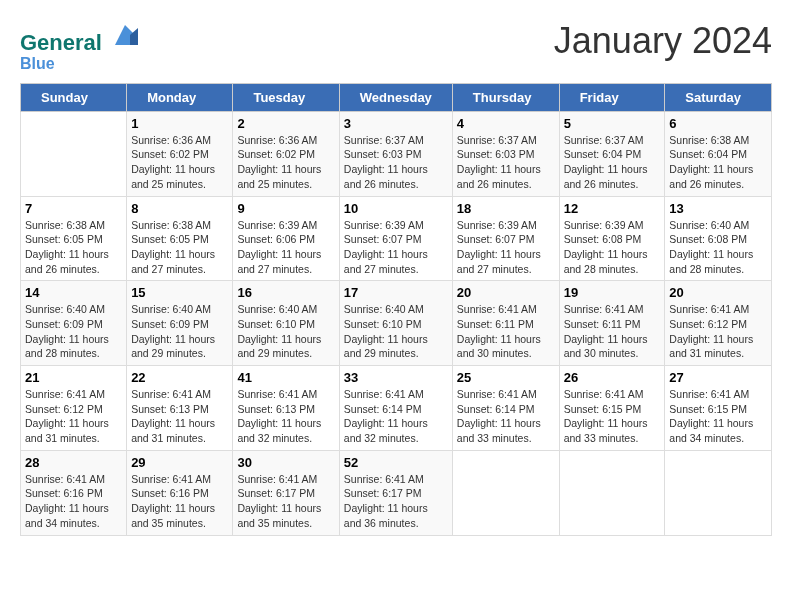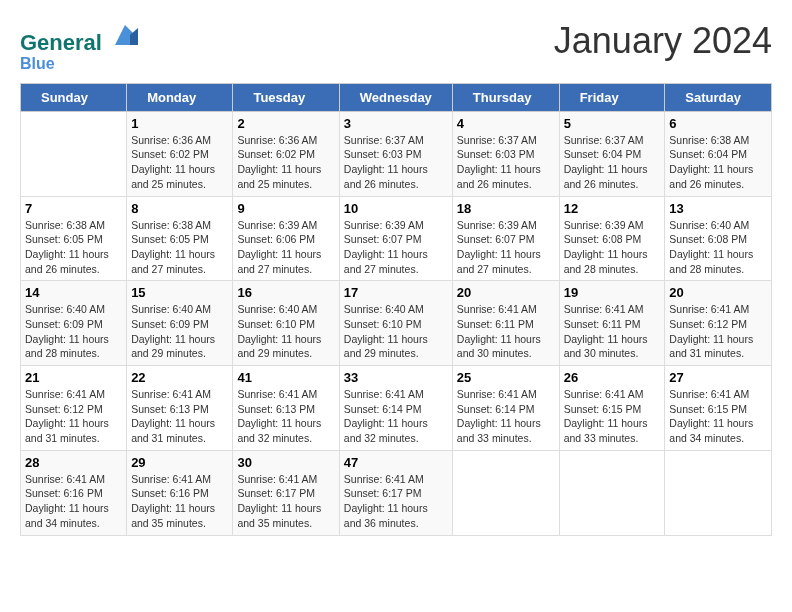--- a/index.html
+++ b/index.html
@@ -336,21 +336,21 @@
 and 35 minutes.</div>
         </td>
         <td>
           <span class="day-num">30</span>
           <div class="day-detail" style="white-space: pre-line;">Sunrise: 6:41 AM
 Sunset: 6:17 PM
 Daylight: 11 hours
 and 35 minutes.</div>
         </td>
         <td>
-          <span class="day-num">47</span>
+          <span class="day-num">52</span>
           <div class="day-detail" style="white-space: pre-line;">Sunrise: 6:41 AM
 Sunset: 6:17 PM
 Daylight: 11 hours
 and 36 minutes.</div>
         </td>
         <td class="empty-cell"></td>
         <td class="empty-cell"></td>
         <td class="empty-cell"></td>
       </tr>
     </tbody>

